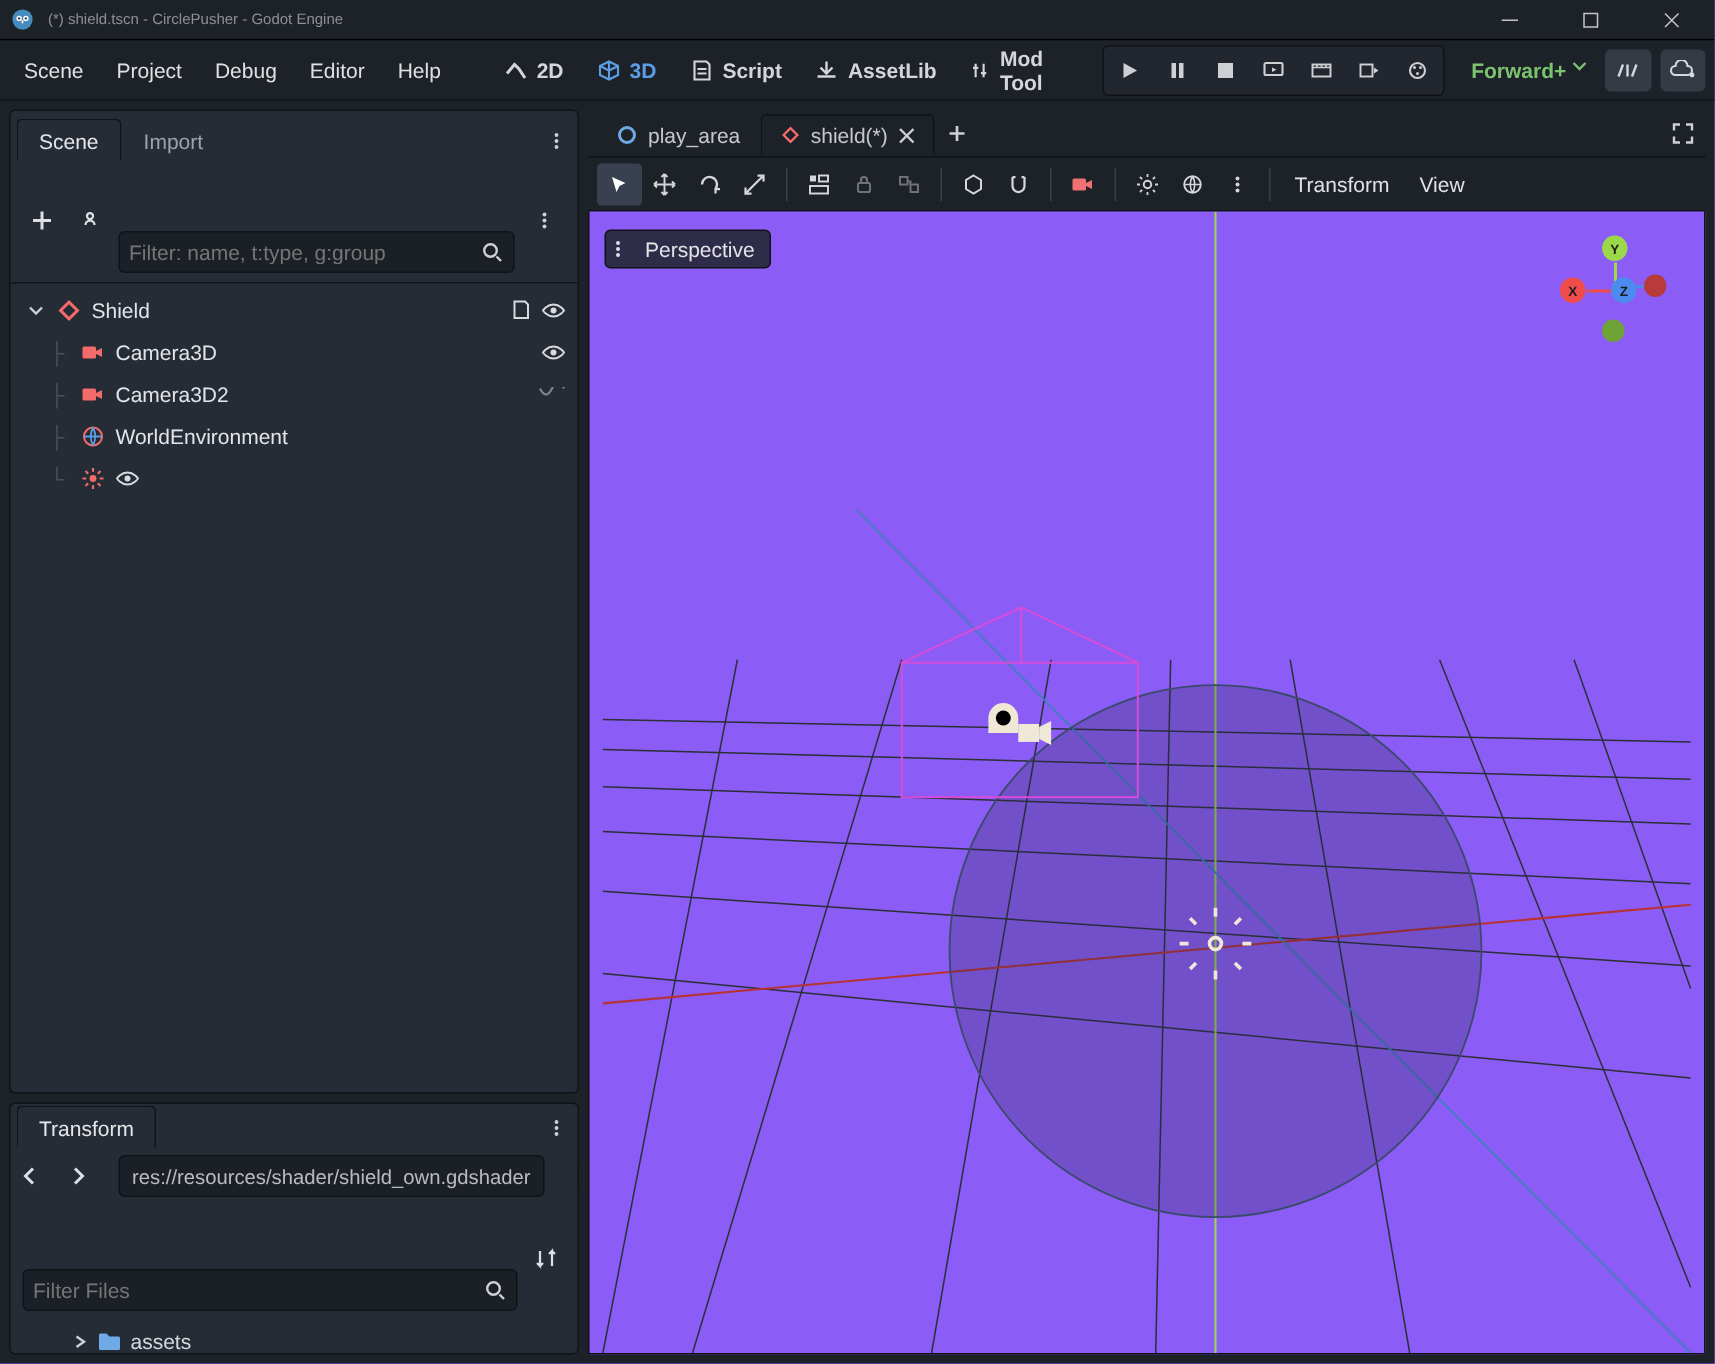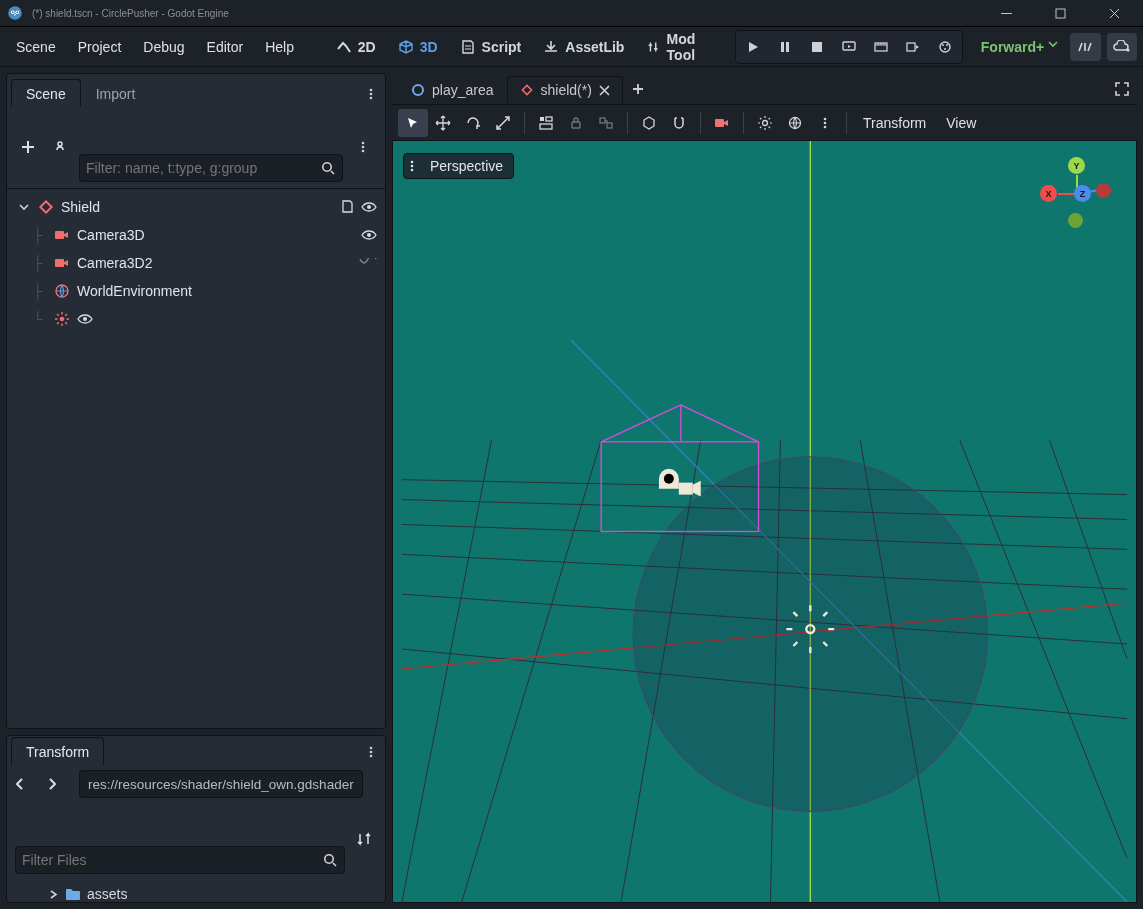--- a/index.html
+++ b/index.html
@@ -71,21 +71,21 @@
   .scene-tabs-bar .grow { flex:1; }
   .expand-btn { width:30px; height:26px; display:flex; align-items:center; justify-content:center; color:#cfd0d4; cursor:pointer; }
 
   .viewport-toolbar { height:36px; display:flex; align-items:center; gap:0; padding:4px 6px; border-bottom:1px solid #0f1317; }
   .vt-btn { width:30px; height:28px; display:flex; align-items:center; justify-content:center; color:#d5d6da; cursor:pointer; border-radius:3px; }
   .vt-btn.active { background:#394150; color:#fff; }
   .vt-btn.accent { color:#f07171; }
   .vt-sep { width:1px; height:22px; background:#394150; margin:0 6px; }
   .vt-text { padding:4px 10px; color:#e0e1e5; cursor:pointer; }
 
-  .viewport { flex:1; background:#0f766e; position:relative; border:1px solid #0f1317; border-top:none; overflow:hidden; }
+  .viewport { flex:1; background:#8b5cf6; position:relative; border:1px solid #0f1317; border-top:none; overflow:hidden; }
   .persp-badge { position:absolute; top:12px; left:10px; background:rgba(30,35,43,.85); border:1px solid #0f1317; border-radius:4px; padding:4px 10px 4px 6px; display:flex; gap:8px; align-items:center; color:#e3e4e8; }
 
   .gizmo { position:absolute; top:14px; right:18px; width:80px; height:80px; }
   .gz-dot { position:absolute; width:17px; height:17px; border-radius:50%; display:flex; align-items:center; justify-content:center; font-size:9px; font-weight:700; color:#1b1b1b; }
   .gz-line { position:absolute; background:currentColor; }
 
   .vp-svg { position:absolute; top:0; left:0; width:100%; height:100%; }
 
   svg { display:block; }
 </style>

